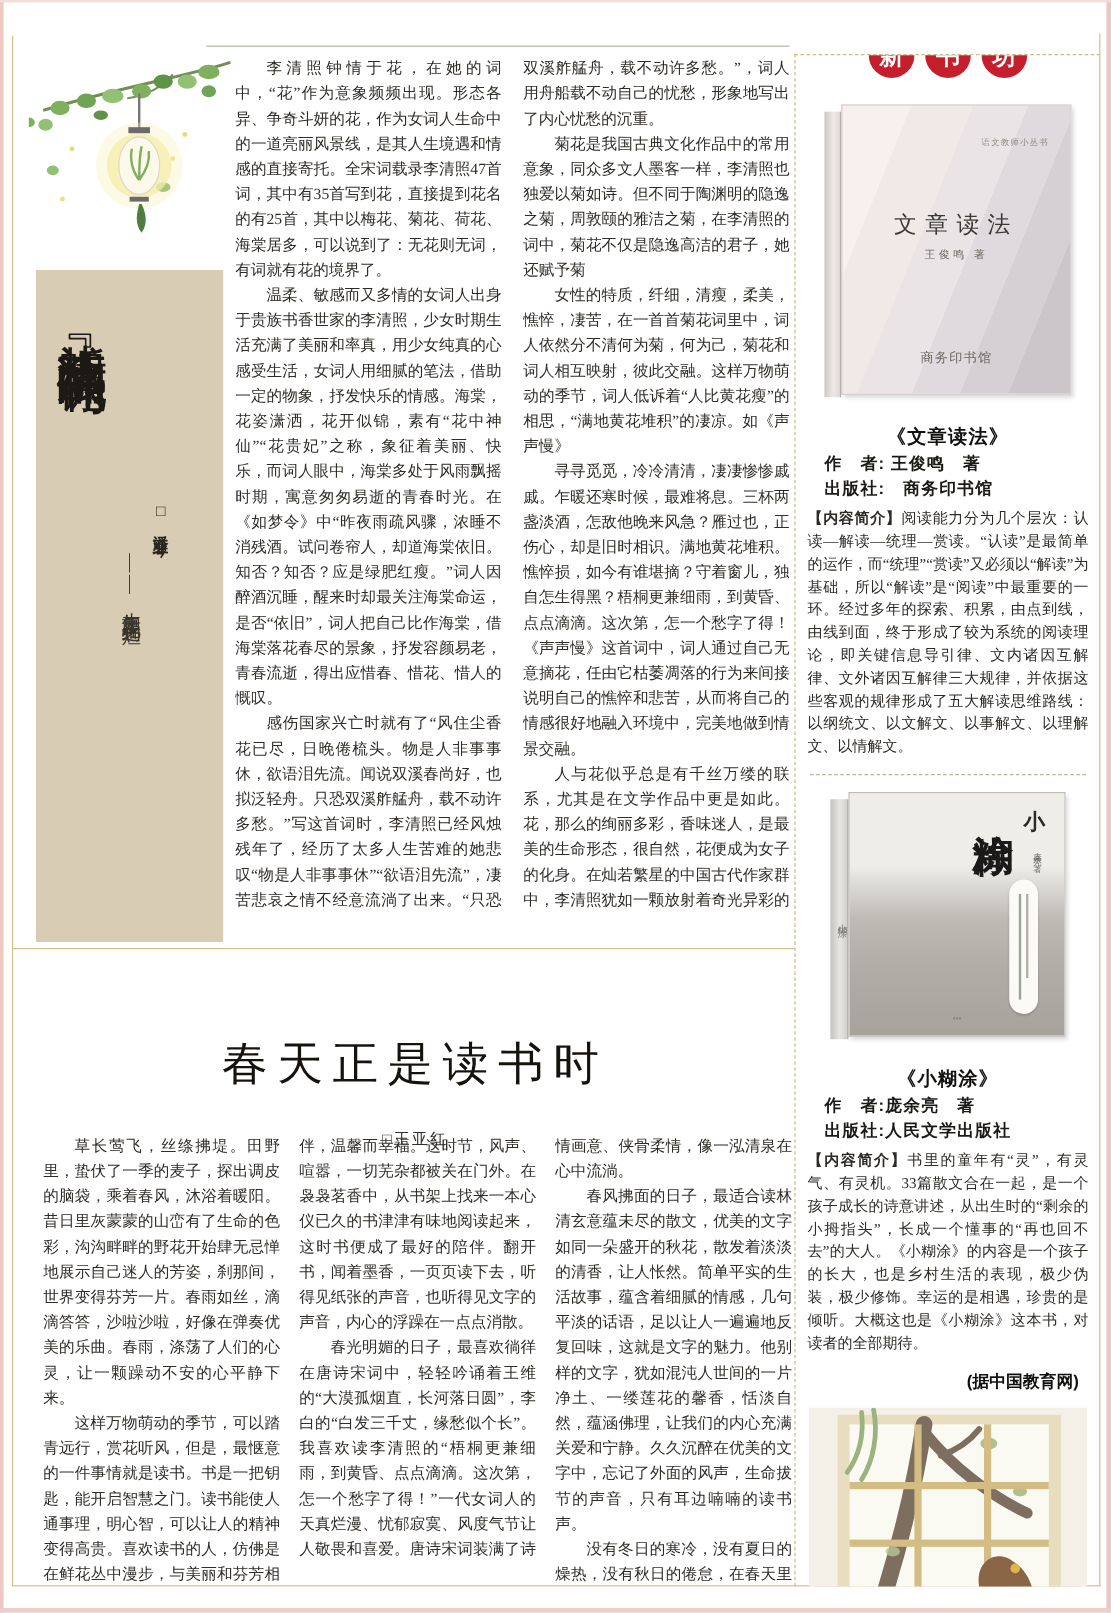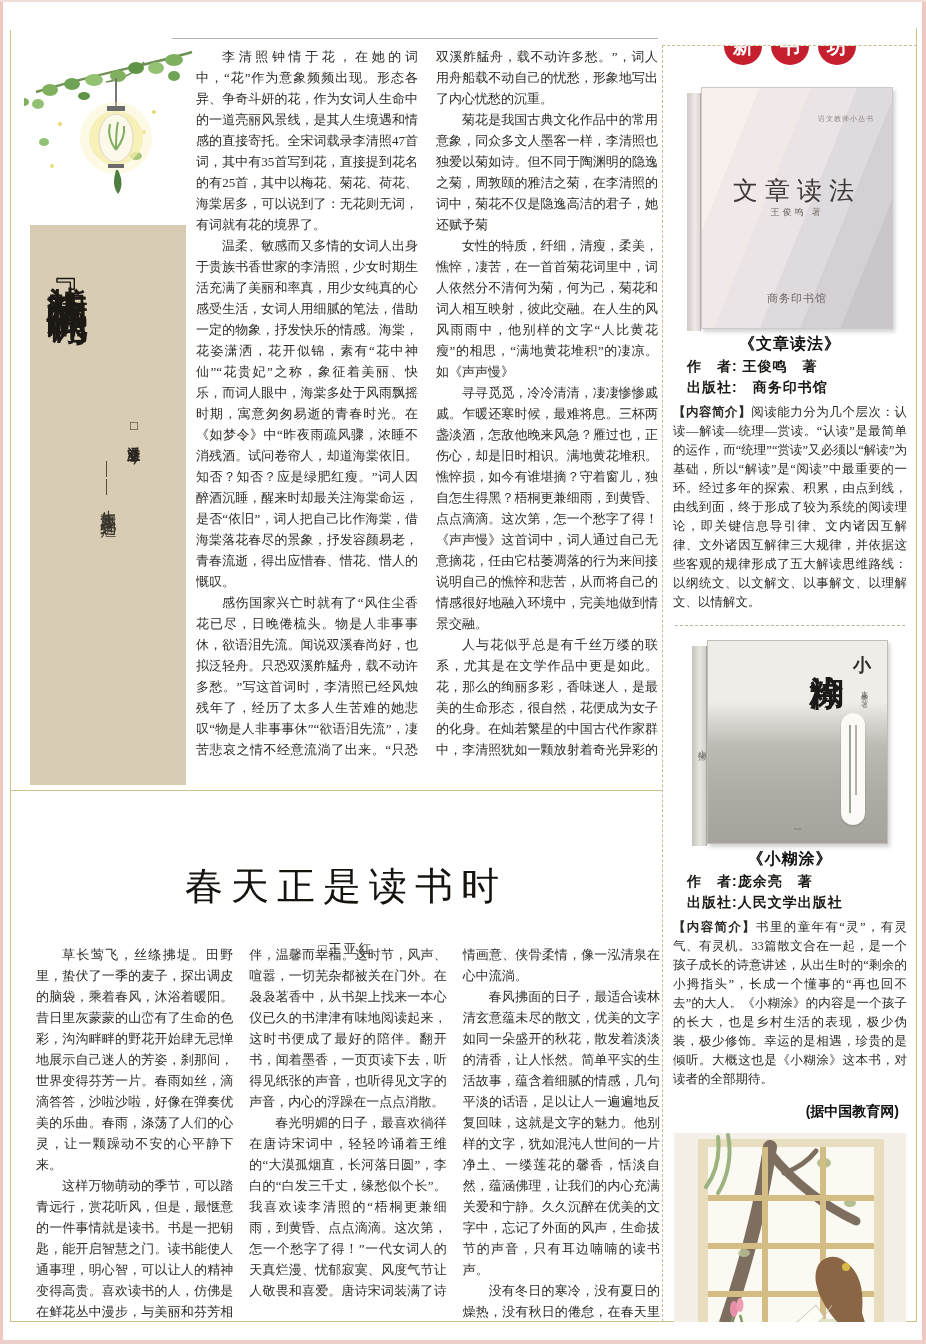--- a/index.html
+++ b/index.html
@@ -53,27 +53,27 @@
     font-size:20px;font-weight:bold;display:flex;align-items:center;justify-content:center;
     font-family:"Liberation Sans","DejaVu Sans",sans-serif;box-shadow:0 0 0 2px #fff;}
 
   
   .book1{position:relative;width:206px;height:244px;margin:22px auto 0;display:flex;justify-content:center;}
   .book1 .spine{width:13px;height:238px;margin-top:6px;background:linear-gradient(90deg,#cfc8c6,#efe9e7 60%,#ddd6d4);border-right:1px solid #b8b2b0;}
   .book1 .face{position:relative;flex:1;height:240px;border:1px solid #cfc9c7;
     background:linear-gradient(112deg,#f8f0ed 0 20%,#f1e9e8 20% 38%,#eae4e6 38% 54%,#dfdadd 54% 68%,#d5d0d4 68% 82%,#cac6ca 82% 100%);
     box-shadow:2px 3px 4px rgba(0,0,0,0.18);}
   .book1 .series{position:absolute;top:26px;right:18px;font-size:7px;color:#8c8680;letter-spacing:1px;}
-  .book1 .ctitle{position:absolute;top:86px;left:0;width:100%;text-align:center;font-size:25px;
+  .book1 .ctitle{position:absolute;top:86px;left:0;width:100%;text-align:center;font-size:19px;
     letter-spacing:7px;color:#3c3835;}
   .book1 .cauthor{position:absolute;top:118px;left:0;width:100%;text-align:center;font-size:9px;
     letter-spacing:3px;color:#6d6762;}
   .book1 .cpub{position:absolute;bottom:22px;left:0;width:100%;text-align:center;font-size:11px;
     color:#6d6762;letter-spacing:1px;}
-  .book-label{text-align:center;font-size:16px;font-weight:bold;color:#121110;margin-top:3px;letter-spacing:1px;}
+  .book-label{text-align:center;font-size:16px;font-weight:bold;color:#121110;margin-top:23px;letter-spacing:1px;}
   .meta-line{font-size:14px;font-weight:bold;color:#1c1a17;margin:3px 0 0 14px;letter-spacing:1px;
     font-family:"Liberation Sans","DejaVu Sans",sans-serif;}
   .intro{font-size:12.5px;line-height:19px;color:#2e2b27;text-align:justify;margin-top:6px;}
   .intro .lab{font-weight:bold;font-family:"Liberation Sans","DejaVu Sans",sans-serif;}
   .dash-div{border-top:1px dashed #b9b29c;margin:13px 2px 0;}
 
   
   .book2{position:relative;width:196px;height:206px;margin:14px auto 0;display:flex;}
   .book2 .spine{width:14px;height:200px;margin-top:6px;background:linear-gradient(90deg,#c4c2bc,#e8e6e0 55%,#d2d0ca);border-right:1px solid #aaa8a2;
     writing-mode:vertical-rl;font-size:8px;color:#7c7a74;text-align:center;letter-spacing:2px;}
@@ -145,21 +145,21 @@
     <div class="vtitle">浅析李清照的『咏花词』</div>
     <div class="vsubtitle">——生如夏花之绚烂</div>
     <div class="vauthor">□潘亚琴</div>
   </div>
 
   <div class="top-article">
     <p>李清照钟情于花，在她的词中，“花”作为意象频频出现。形态各异、争奇斗妍的花，作为女词人生命中的一道亮丽风景线，是其人生境遇和情感的直接寄托。全宋词载录李清照47首词，其中有35首写到花，直接提到花名的有25首，其中以梅花、菊花、荷花、海棠居多，可以说到了：无花则无词，有词就有花的境界了。</p>
     <p>温柔、敏感而又多情的女词人出身于贵族书香世家的李清照，少女时期生活充满了美丽和率真，用少女纯真的心感受生活，女词人用细腻的笔法，借助一定的物象，抒发快乐的情感。海棠，花姿潇洒，花开似锦，素有“花中神仙”“花贵妃”之称，象征着美丽、快乐，而词人眼中，海棠多处于风雨飘摇时期，寓意匆匆易逝的青春时光。在《如梦令》中“昨夜雨疏风骤，浓睡不消残酒。试问卷帘人，却道海棠依旧。知否？知否？应是绿肥红瘦。”词人因醉酒沉睡，醒来时却最关注海棠命运，是否“依旧”，词人把自己比作海棠，借海棠落花春尽的景象，抒发容颜易老，青春流逝，得出应惜春、惜花、惜人的慨叹。</p>
     <p>感伤国家兴亡时就有了“风住尘香花已尽，日晚倦梳头。物是人非事事休，欲语泪先流。闻说双溪春尚好，也拟泛轻舟。只恐双溪舴艋舟，载不动许多愁。”写这首词时，李清照已经风烛残年了，经历了太多人生苦难的她悲叹“物是人非事事休”“欲语泪先流”，凄苦悲哀之情不经意流淌了出来。“只恐双溪舴艋舟，载不动许多愁。”，词人用舟船载不动自己的忧愁，形象地写出了内心忧愁的沉重。</p>
     <p>菊花是我国古典文化作品中的常用意象，同众多文人墨客一样，李清照也独爱以菊如诗。但不同于陶渊明的隐逸之菊，周敦颐的雅洁之菊，在李清照的词中，菊花不仅是隐逸高洁的君子，她还赋予菊</p>
-    <p>女性的特质，纤细，清瘦，柔美，憔悴，凄苦，在一首首菊花词里中，词人依然分不清何为菊，何为己，菊花和词人相互映射，彼此交融。在人生的风风雨雨中，他别样的文字“人比黄花瘦”的相思，“满地黄花堆积”的凄凉。如《声声慢》</p>
+    <p>女性的特质，纤细，清瘦，柔美，憔悴，凄苦，在一首首菊花词里中，词人依然分不清何为菊，何为己，菊花和词人相互映射，彼此交融。这样万物萌动的季节，词人低诉着“人比黄花瘦”的相思，“满地黄花堆积”的凄凉。如《声声慢》</p>
     <p>寻寻觅觅，冷冷清清，凄凄惨惨戚戚。乍暖还寒时候，最难将息。三杯两盏淡酒，怎敌他晚来风急？雁过也，正伤心，却是旧时相识。满地黄花堆积。憔悴损，如今有谁堪摘？守着窗儿，独自怎生得黑？梧桐更兼细雨，到黄昏、点点滴滴。这次第，怎一个愁字了得！《声声慢》这首词中，词人通过自己无意摘花，任由它枯萎凋落的行为来间接说明自己的憔悴和悲苦，从而将自己的情感很好地融入环境中，完美地做到情景交融。</p>
     <p>人与花似乎总是有千丝万缕的联系，尤其是在文学作品中更是如此。花，那么的绚丽多彩，香味迷人，是最美的生命形态，很自然，花便成为女子的化身。在灿若繁星的中国古代作家群中，李清照犹如一颗放射着奇光异彩的明星，受到人们的仰慕和敬佩。她写了很多的关于花的词作，用花自喻，花人命运与共，花就是李清照“同是天涯沦落人”的知己，就是李清照的自我化身。</p>
 
   </div>
 
   <div class="bottom-title">春天正是读书时</div>
   <div class="bottom-author">□王亚红</div>
   <div class="bottom-body">
     <p>草长莺飞，丝绦拂堤。田野里，蛰伏了一季的麦子，探出调皮的脑袋，乘着春风，沐浴着暖阳。昔日里灰蒙蒙的山峦有了生命的色彩，沟沟畔畔的野花开始肆无忌惮地展示自己迷人的芳姿，刹那间，世界变得芬芳一片。春雨如丝，滴滴答答，沙啦沙啦，好像在弹奏优美的乐曲。春雨，涤荡了人们的心灵，让一颗躁动不安的心平静下来。</p>
     <p>这样万物萌动的季节，可以踏青远行，赏花听风，但是，最惬意的一件事情就是读书。书是一把钥匙，能开启智慧之门。读书能使人通事理，明心智，可以让人的精神变得高贵。喜欢读书的人，仿佛是在鲜花丛中漫步，与美丽和芬芳相伴，温馨而幸福。这时节，风声、喧嚣，一切芜杂都被关在门外。在袅袅茗香中，从书架上找来一本心仪已久的书津津有味地阅读起来，这时书便成了最好的陪伴。翻开书，闻着墨香，一页页读下去，听得见纸张的声音，也听得见文字的声音，内心的浮躁在一点点消散。</p>

